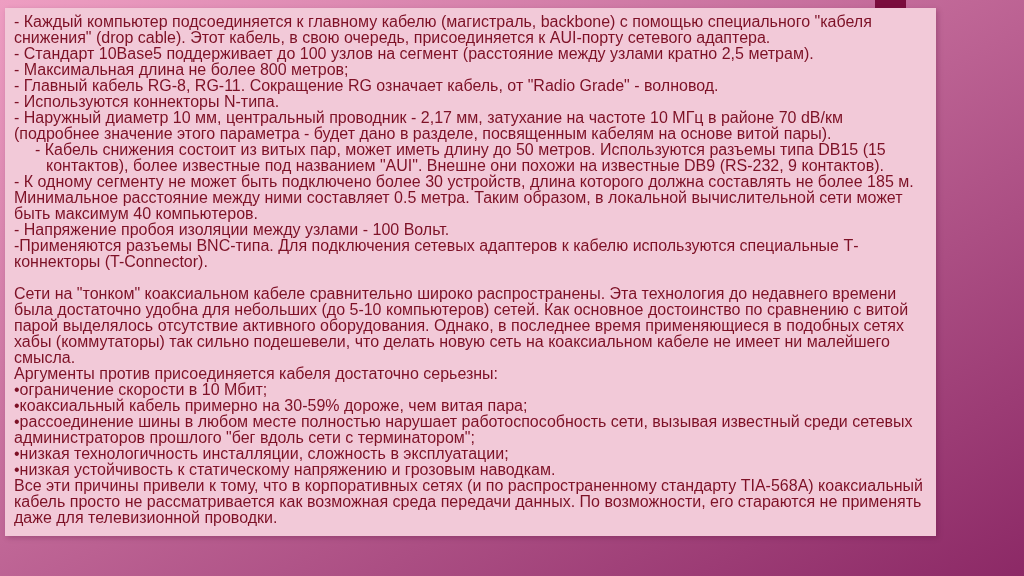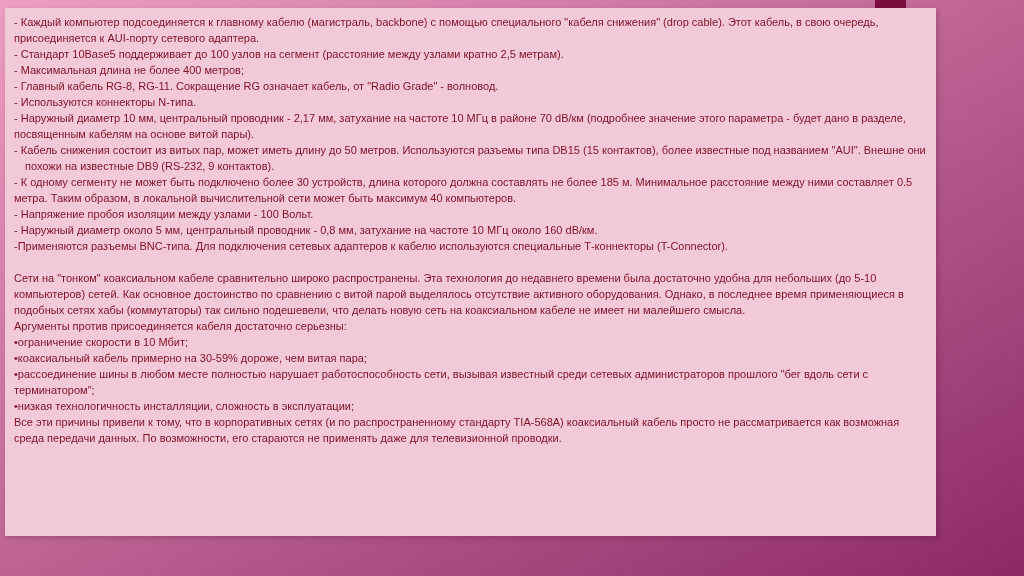--- a/index.html
+++ b/index.html
@@ -28,55 +28,56 @@
   .content-box {
     position: absolute;
     left: 5px;
     top: 8px;
     width: 931px;
     height: 528px;
     box-sizing: border-box;
     padding: 6px 10px 4px 9px;
     background: var(--box-bg, #f2c9d8);
     color: var(--text-color, #7d1126);
-    font-size: 11px;
+    font-size: 16px;
     line-height: 16px;
     box-shadow: 2px 2px 5px rgba(80, 10, 50, 0.25);
   }
   .para {
     margin: 0;
     padding: 0;
     word-wrap: break-word;
   }
   .para.hang {
     padding-left: 11px;
     text-indent: -11px;
+    margin-left: 21px;
   }
   .para.gap-before {
     margin-top: 16px;
   }
 </style>
 </head>
 <body>
 
 <div class="slide">
   <div class="accent-bar"></div>
   <div class="content-box">
     <div class="para">- Каждый компьютер подсоединяется к главному кабелю (магистраль, backbone) с помощью специального "кабеля снижения" (drop cable). Этот кабель, в свою очередь, присоединяется к AUI-порту сетевого адаптера.</div>
     <div class="para">- Стандарт 10Base5 поддерживает до 100 узлов на сегмент (расстояние между узлами кратно 2,5 метрам).</div>
-    <div class="para">- Максимальная длина не более 400 метров;</div>
+    <div class="para">- Максимальная длина не более 800 метров;</div>
     <div class="para">- Главный кабель RG-8, RG-11. Сокращение RG означает кабель, от "Radio Grade" - волновод.</div>
     <div class="para">- Используются коннекторы N-типа.</div>
     <div class="para">- Наружный диаметр 10 мм, центральный проводник - 2,17 мм, затухание на частоте 10 МГц в районе 70 dB/км (подробнее значение этого параметра - будет дано в разделе, посвященным кабелям на основе витой пары).</div>
     <div class="para hang">- Кабель снижения состоит из витых пар, может иметь длину до 50 метров. Используются разъемы типа DB15 (15 контактов), более известные под названием "AUI". Внешне они похожи на известные DB9 (RS-232, 9 контактов).</div>
     <div class="para">- К одному сегменту не может быть подключено более 30 устройств, длина которого должна составлять не более 185 м. Минимальное расстояние между ними составляет 0.5 метра. Таким образом, в локальной вычислительной сети может быть максимум 40 компьютеров.</div>
     <div class="para">- Напряжение пробоя изоляции между узлами - 100 Вольт.</div>
-    <div class="para">- Наружный диаметр около 5 мм, центральный проводник - 0,8 мм, затухание на частоте 10 МГц около 160 dB/км.</div>
     <div class="para">-Применяются разъемы BNC-типа. Для подключения сетевых адаптеров к кабелю используются специальные Т-коннекторы (T-Connector).</div>
     <div class="para gap-before">Сети на "тонком" коаксиальном кабеле сравнительно широко распространены. Эта технология до недавнего времени была достаточно удобна для небольших (до 5-10 компьютеров) сетей. Как основное достоинство по сравнению с витой парой выделялось отсутствие активного оборудования. Однако, в последнее время применяющиеся в подобных сетях хабы (коммутаторы) так сильно подешевели, что делать новую сеть на коаксиальном кабеле не имеет ни малейшего смысла.</div>
     <div class="para">Аргументы против присоединяется кабеля достаточно серьезны:</div>
     <div class="para">•ограничение скорости в 10 Мбит;</div>
     <div class="para">•коаксиальный кабель примерно на 30-59% дороже, чем витая пара;</div>
     <div class="para">•рассоединение шины в любом месте полностью нарушает работоспособность сети, вызывая известный среди сетевых администраторов прошлого "бег вдоль сети с терминатором";</div>
     <div class="para">•низкая технологичность инсталляции, сложность в эксплуатации;</div>
+    <div class="para">•низкая устойчивость к статическому напряжению и грозовым наводкам.</div>
     <div class="para">Все эти причины привели к тому, что в корпоративных сетях (и по распространенному стандарту TIA-568A) коаксиальный кабель просто не рассматривается как возможная среда передачи данных. По возможности, его стараются не применять даже для телевизионной проводки.</div>
   </div>
 </div>
 
 </body></html>

